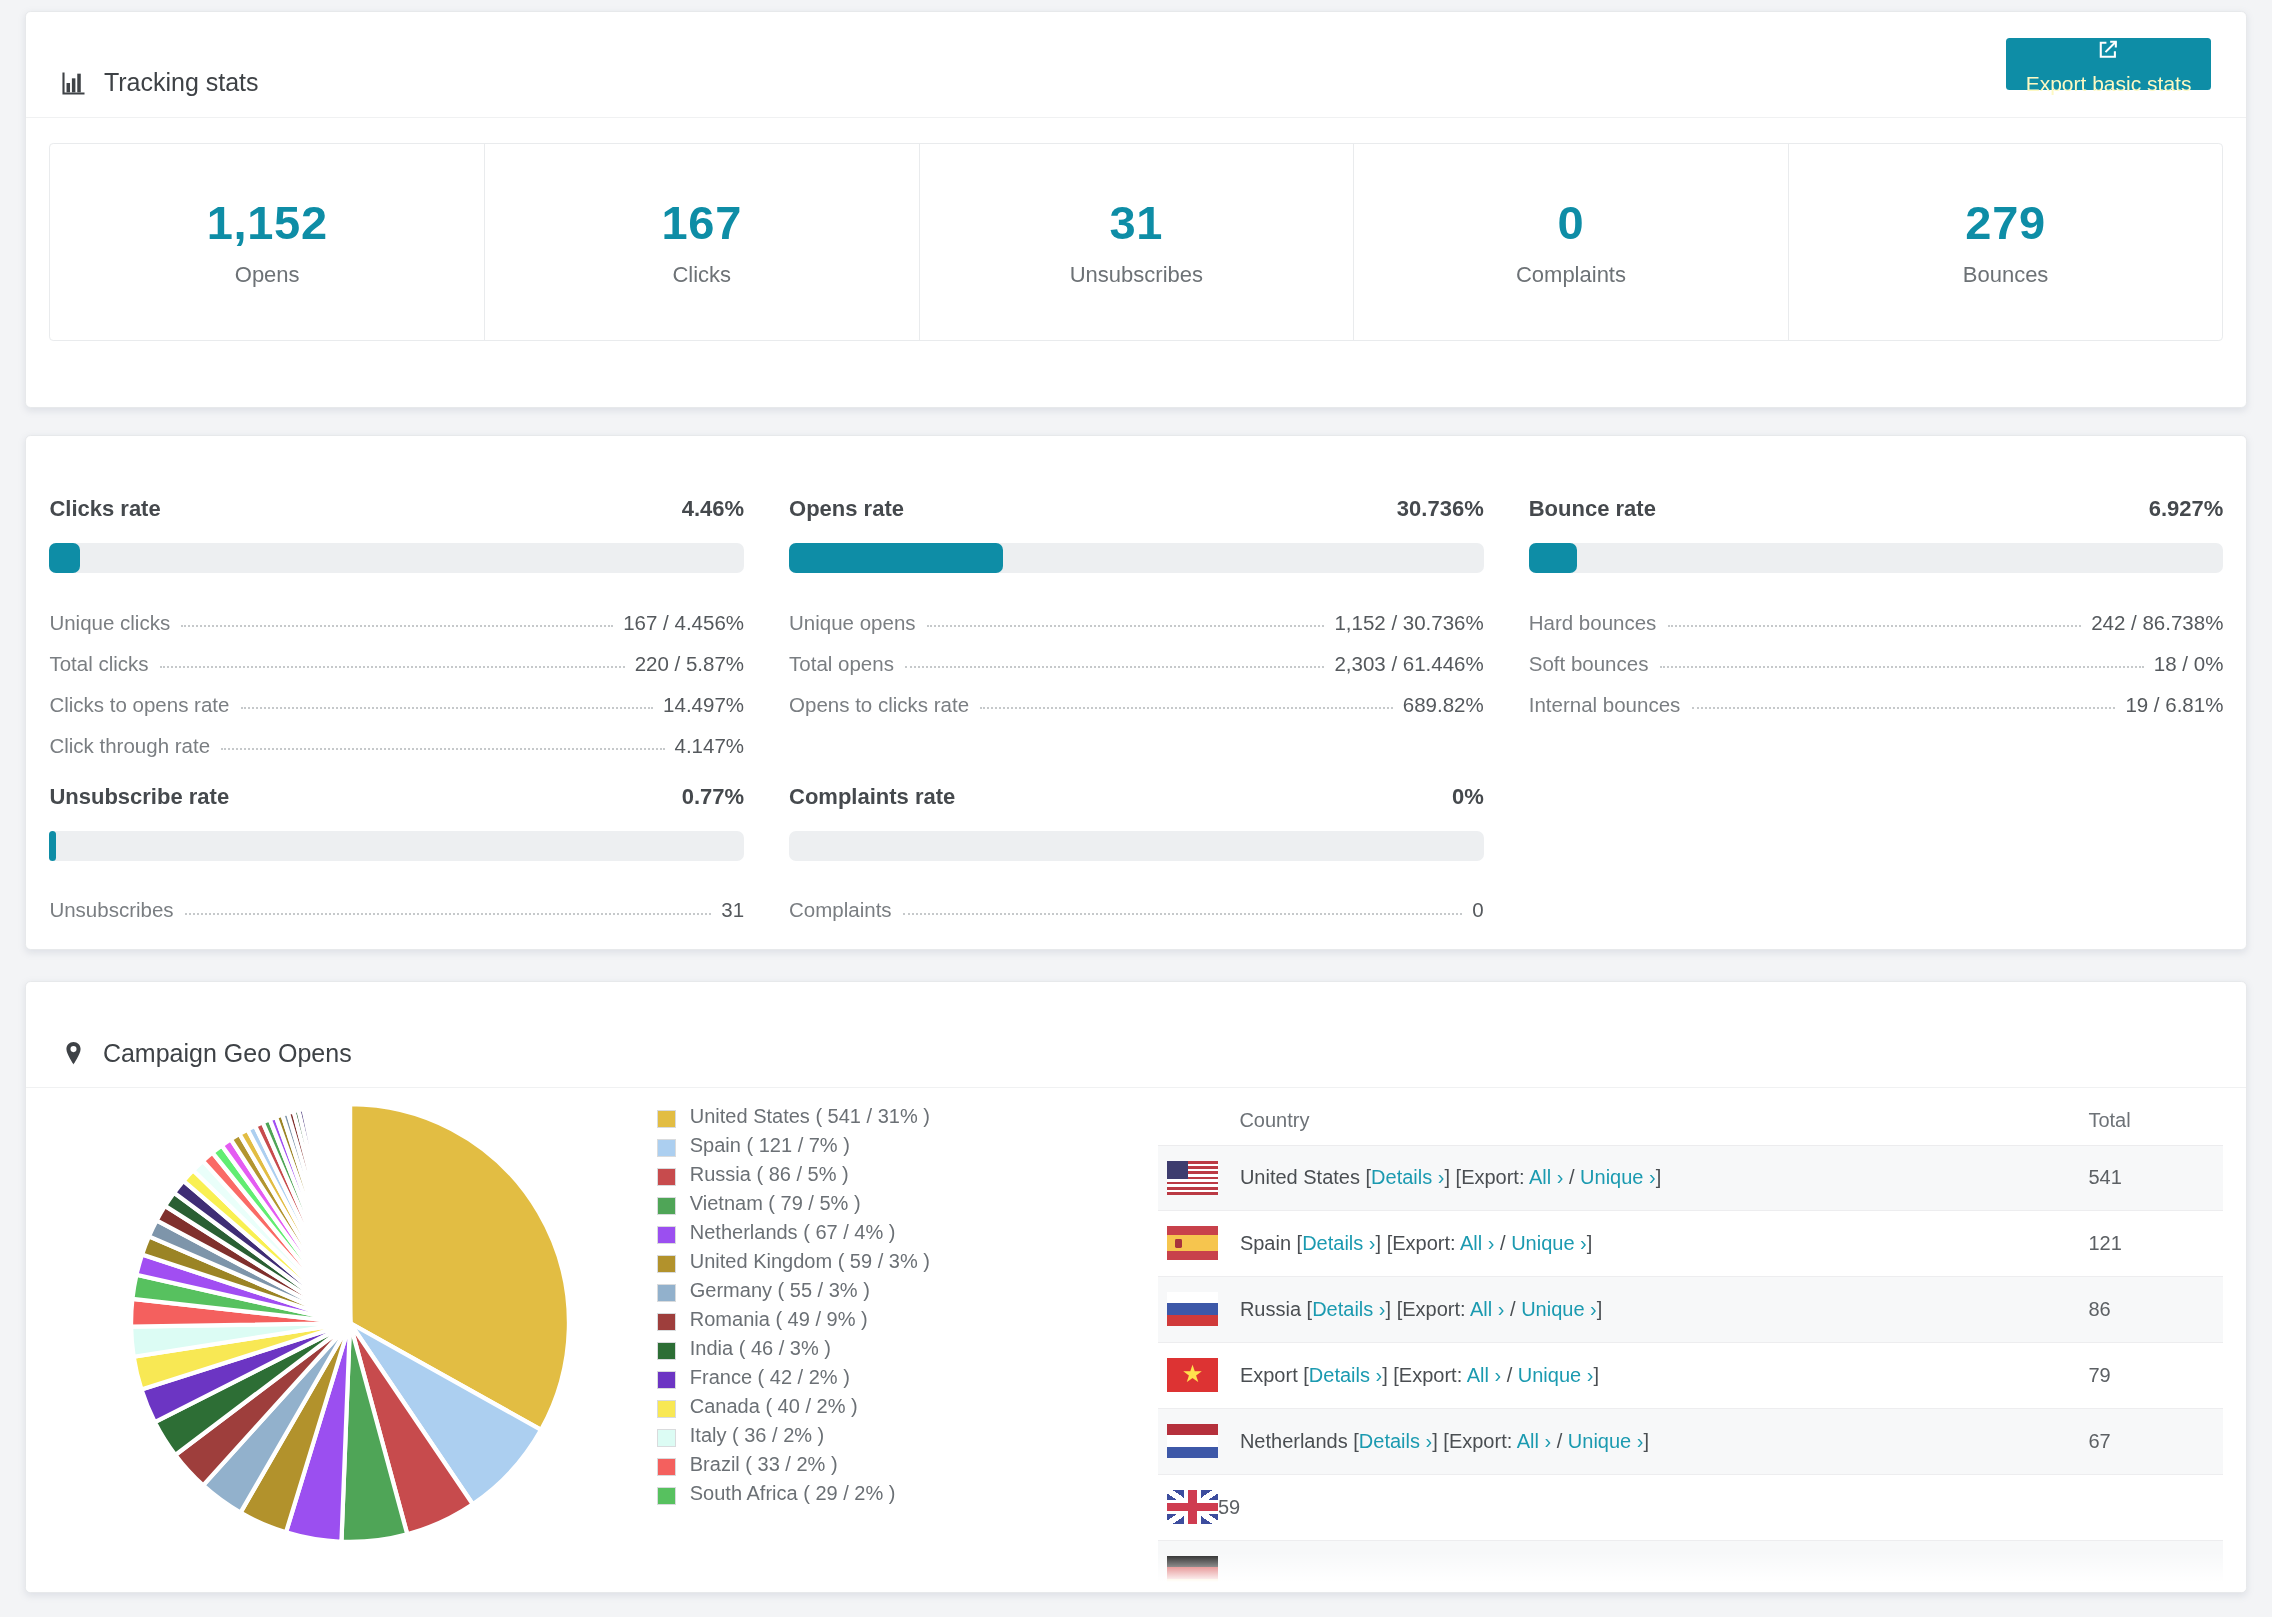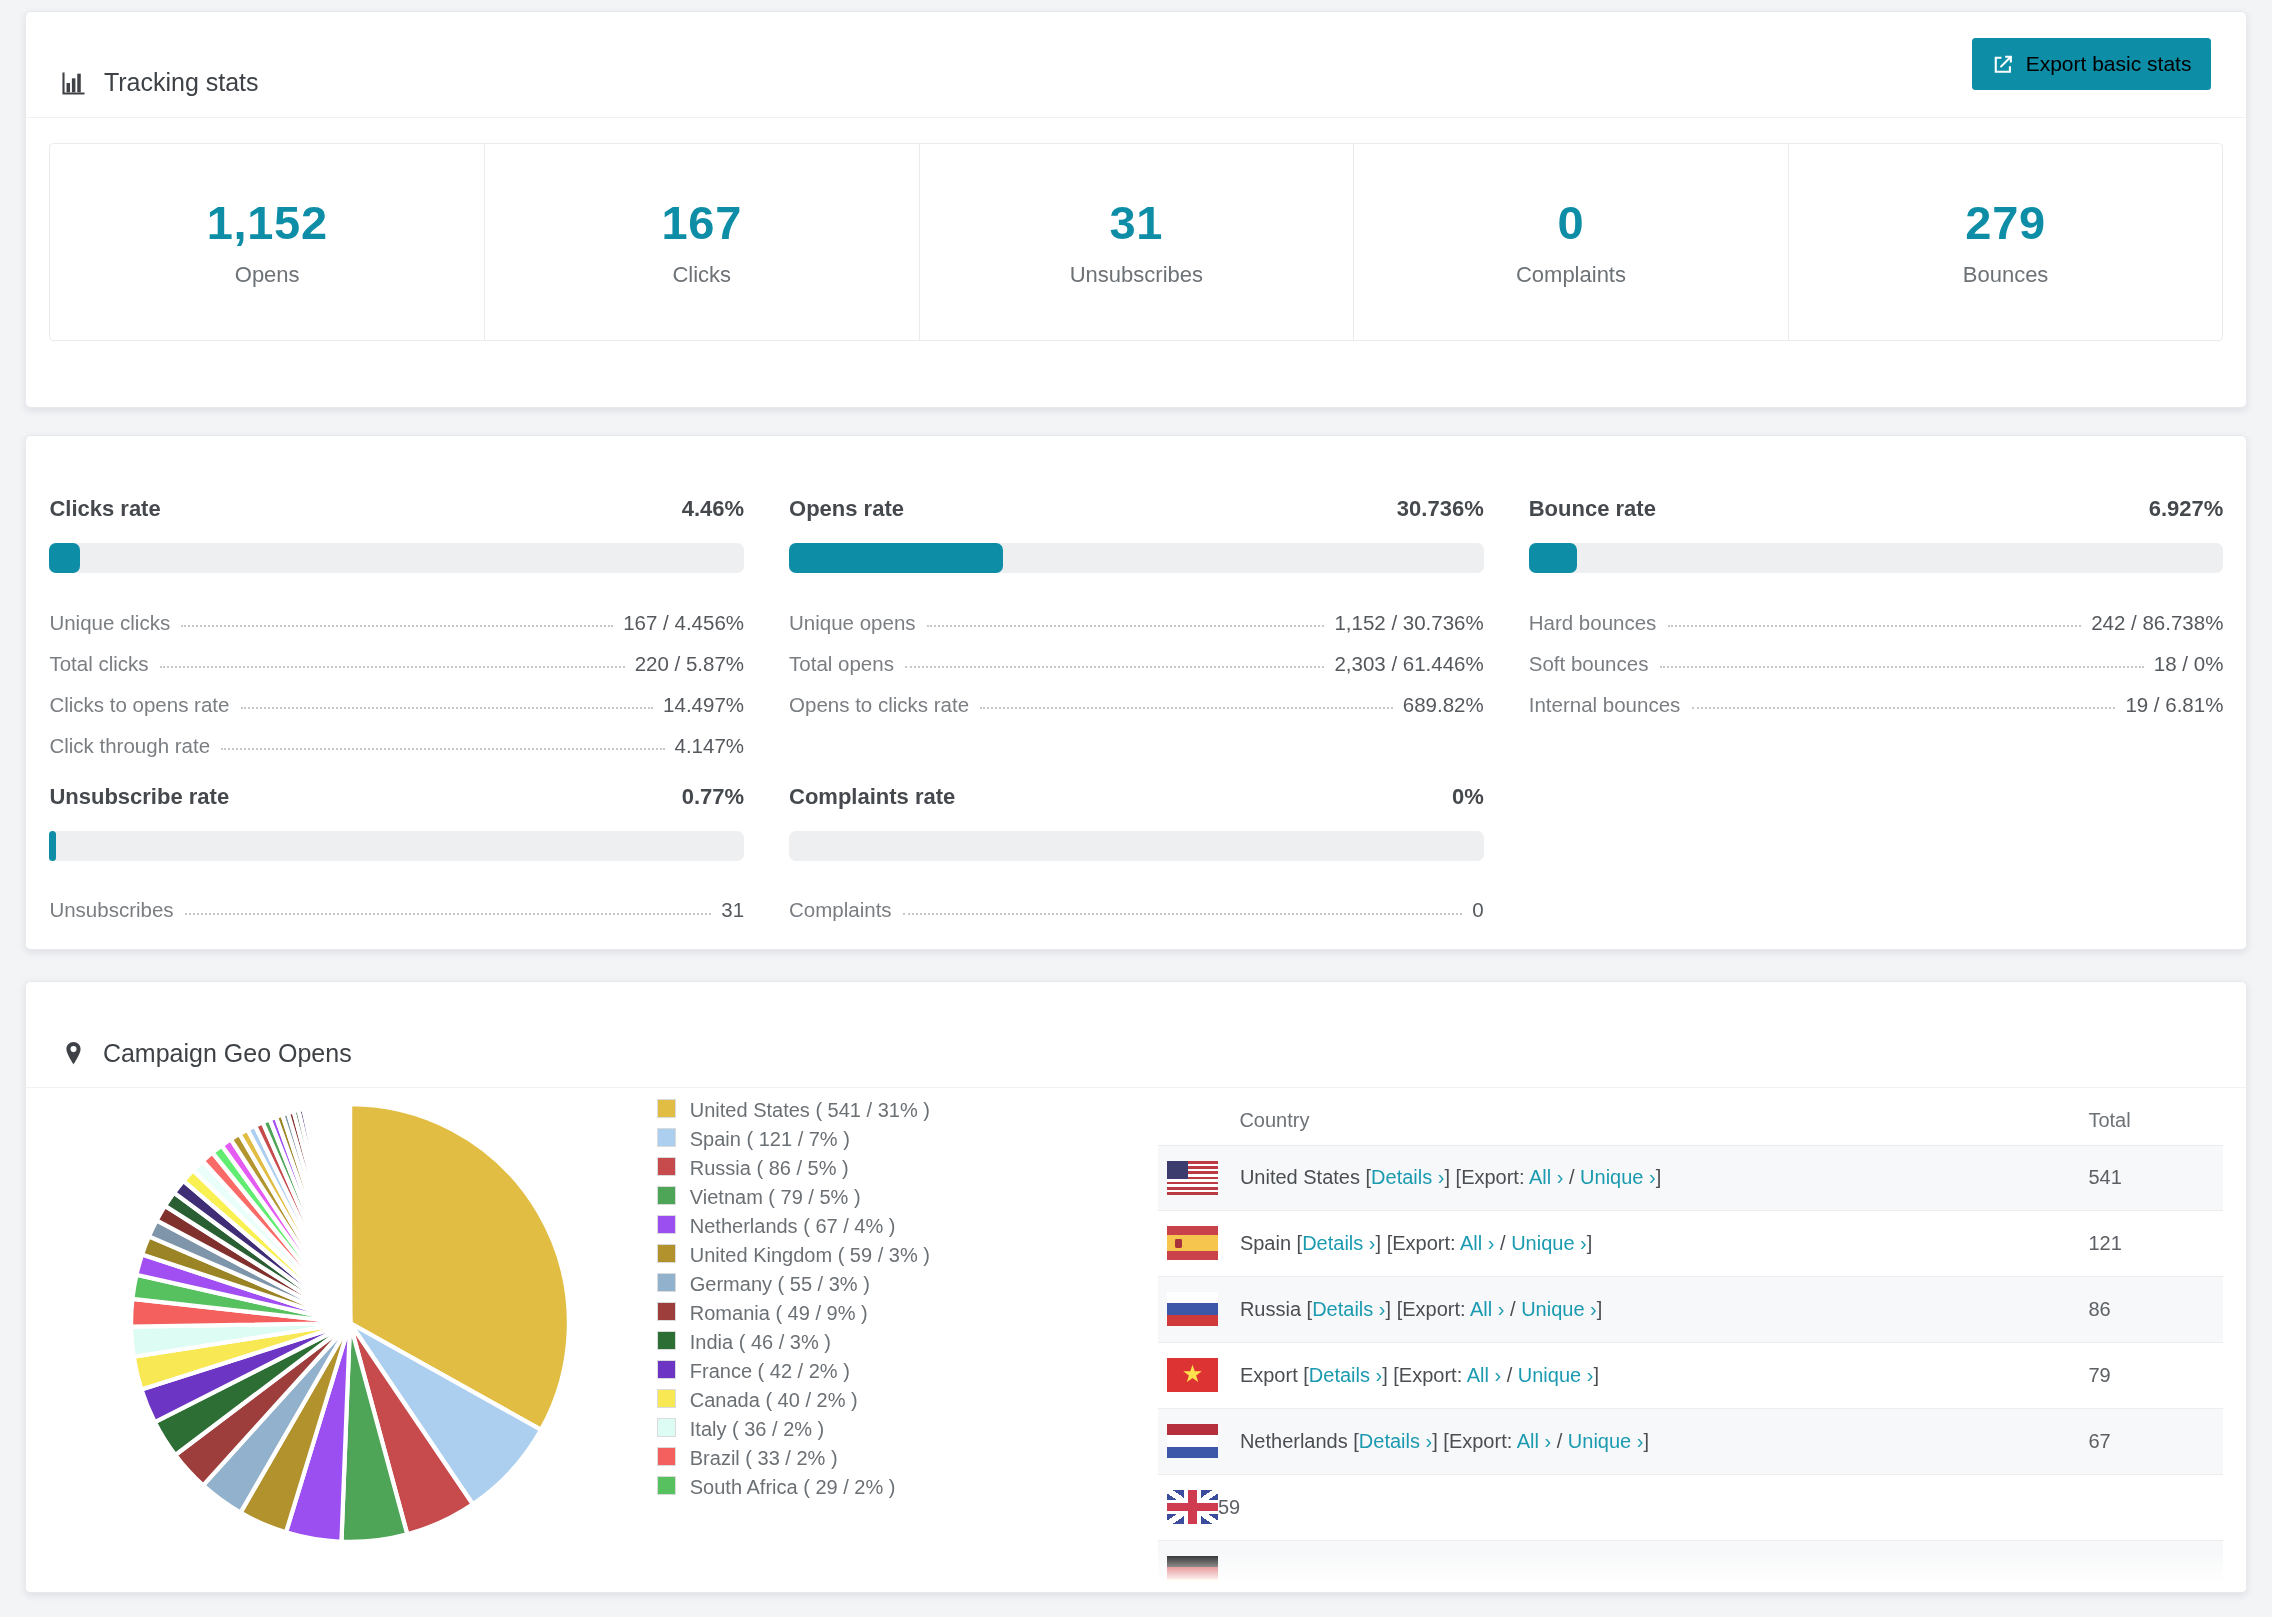--- a/index.html
+++ b/index.html
@@ -32,24 +32,24 @@
   }
   .card-title {
     display: flex; align-items: center; gap: 15.5px;
     font-size: 25px; color: #3e4246; margin-top: 37px;
   }
   .hdr-icon { flex: none; display: inline-flex; }
 
   .export-btn {
     position: absolute; right: 35px; top: 50%; transform: translateY(-50%);
     display: flex; align-items: center; gap: 11.3px;
-    background: #0e8da6; color: #000000;
+    background: #0e8da6; color: #fef9c3;
     font-family: "Liberation Sans", sans-serif;
     font-size: 21px; height: 52px; padding: 0 20px;
-    border: none; border-radius: 3.5px; cursor: pointer;
+    border: none; border-radius: 3.5px; cursor: pointer; flex-direction: column;
   }
 
   
   .stats-box {
     position: absolute; left: 23px; right: 23px; top: 131px; height: 198px;
     border: 1.4px solid #e9ebed; border-radius: 4.2px;
     display: flex; background: #fff;
   }
   .stat-cell {
     flex: 1; display: flex; flex-direction: column;
@@ -73,21 +73,21 @@
   .rate-rows { margin-top: 22.6px; }
   .rate-row { display: flex; align-items: flex-end; height: 41px; font-size: 20.5px; }
   .rate-row-label { color: #7a7e82; white-space: nowrap; padding-bottom: 2.1px; }
   .leader { flex: 1; border-bottom: 2.1px dotted #c6c9cb; margin: 0 10px 9.2px 11.3px; }
   .rate-row-value { color: #55595d; white-space: nowrap; padding-bottom: 2.1px; }
 
   
   .geo-content { display: flex; align-items: flex-start; padding: 8.5px 23px 0 98px; }
   .pie-wrap { width: 452px; height: 452px; flex: none; }
   .legend { list-style: none; width: 501px; margin-left: 81px; margin-top: 2.8px; flex: none; }
-  .legend-item { display: flex; align-items: flex-start; height: 29px; font-size: 20px; color: #6b7075; }
+  .legend-item { display: flex; align-items: flex-end; height: 29px; font-size: 20px; color: #6b7075; }
   .swatch { width: 18.4px; height: 18.4px; border: 1.4px solid #d9dbdd; margin-right: 14px; flex: none; }
 
   .geo-table { flex: 1; }
   .thead { display: flex; align-items: center; height: 48px; font-size: 20px; color: #6d7277; }
   .th-country { flex: 1; padding-left: 81px; }
   .th-total { width: 135px; }
   .trows .trow:first-child { border-top: 0.7px solid #ececee; }
   .trow { display: flex; align-items: center; height: 66px; font-size: 20px;
     color: #4a4e52; border-bottom: 0.7px solid #ededef; background: #fff; }
   .trow:nth-child(odd) { background: #f7f8f9; }

